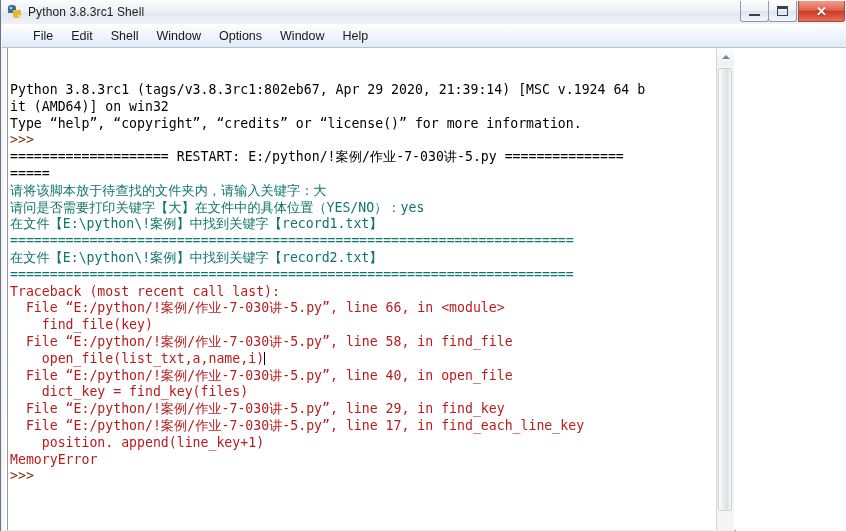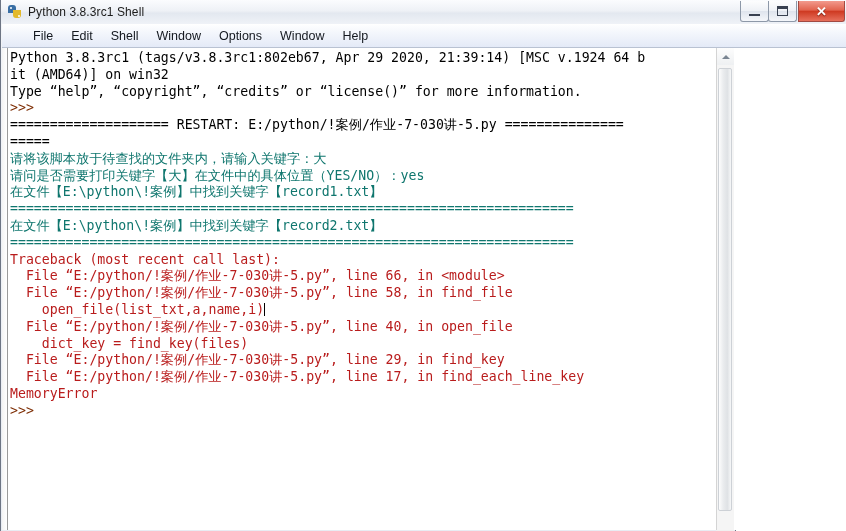--- a/index.html
+++ b/index.html
@@ -158,20 +158,21 @@
     background: linear-gradient(to right, #f4f4f4 0%, #ffffff 100%);
     border-right: 1px solid #9a9a9a;
     flex: 0 0 auto;
   }
   .console {
     flex: 1 1 auto;
     position: relative;
     overflow: hidden;
     padding: 2px 0 0 2px;
     box-sizing: border-box;
+    margin-top: 32px;
   }
   .line {
     font-family: "DejaVu Sans Mono", "Liberation Mono", monospace;
     font-size: 13.2px;
     line-height: 16.8px;
     white-space: pre;
     letter-spacing: 0px;
     height: 16.8px;
   }
   .c-black  { color: #000000; }
@@ -287,26 +288,28 @@
         <div class="line c-black">==================== RESTART: E:/python/!案例/作业-7-030讲-5.py ===============</div>
         <div class="line c-black">=====</div>
         <div class="line c-blue">请将该脚本放于待查找的文件夹内，请输入关键字：大</div>
         <div class="line c-blue">请问是否需要打印关键字【大】在文件中的具体位置（YES/NO）：yes</div>
         <div class="line c-blue">在文件【E:\python\!案例】中找到关键字【record1.txt】</div>
         <div class="line c-blue">=======================================================================</div>
         <div class="line c-blue">在文件【E:\python\!案例】中找到关键字【record2.txt】</div>
         <div class="line c-blue">=======================================================================</div>
         <div class="line c-red">Traceback (most recent call last):</div>
         <div class="line c-red">  File “E:/python/!案例/作业-7-030讲-5.py”, line 66, in &lt;module&gt;</div>
+        <div class="line c-red">    find_file(key)</div>
         <div class="line c-red">  File “E:/python/!案例/作业-7-030讲-5.py”, line 58, in find_file</div>
         <div class="line c-red">    open_file(list_txt,a,name,i)<span class="caret"></span></div>
         <div class="line c-red">  File “E:/python/!案例/作业-7-030讲-5.py”, line 40, in open_file</div>
         <div class="line c-red">    dict_key = find_key(files)</div>
         <div class="line c-red">  File “E:/python/!案例/作业-7-030讲-5.py”, line 29, in find_key</div>
         <div class="line c-red">  File “E:/python/!案例/作业-7-030讲-5.py”, line 17, in find_each_line_key</div>
+        <div class="line c-red">    position. append(line_key+1)</div>
         <div class="line c-red">MemoryError</div>
         <div class="line c-brown">&gt;&gt;&gt;</div>
       </div>
   </div>
 
   <div class="vscroll">
     <div class="sb-btn">
       <div class="sb-arrow-up"></div>
     </div>
     <div class="sb-track">

